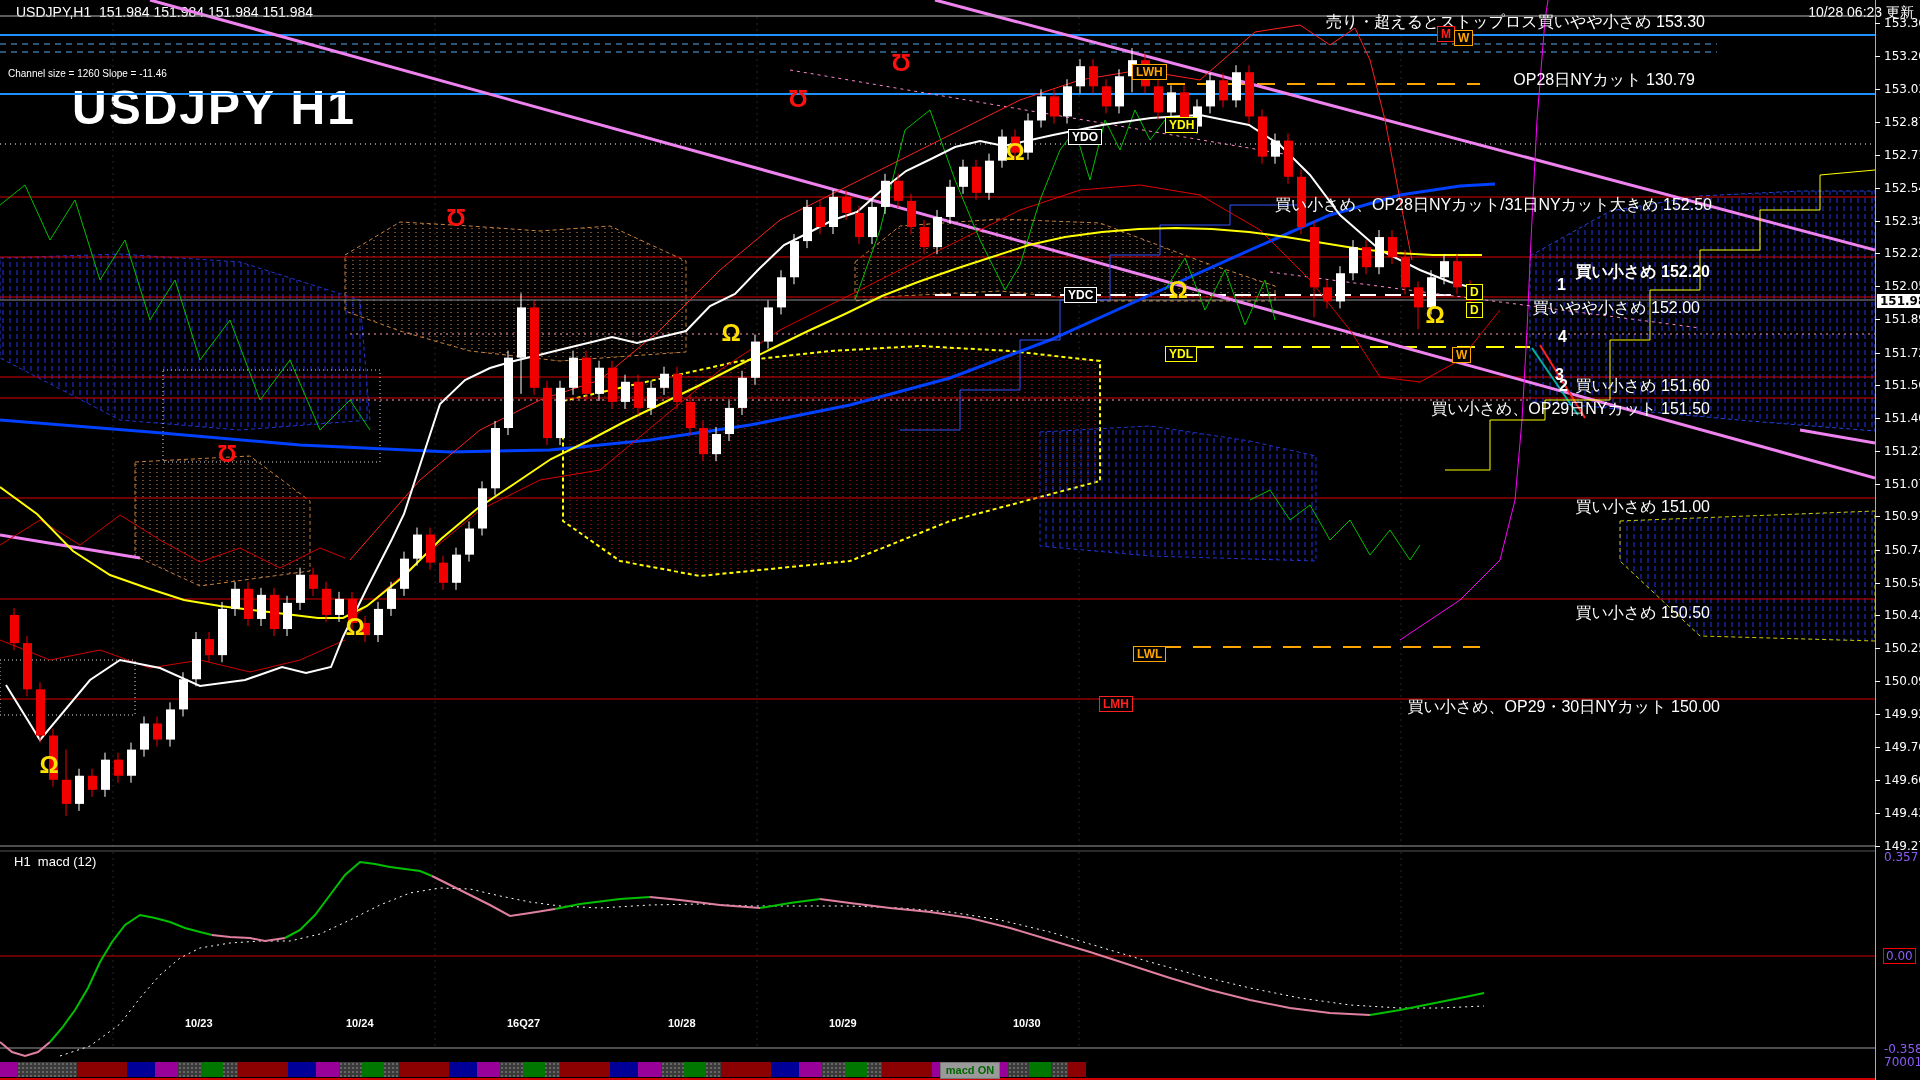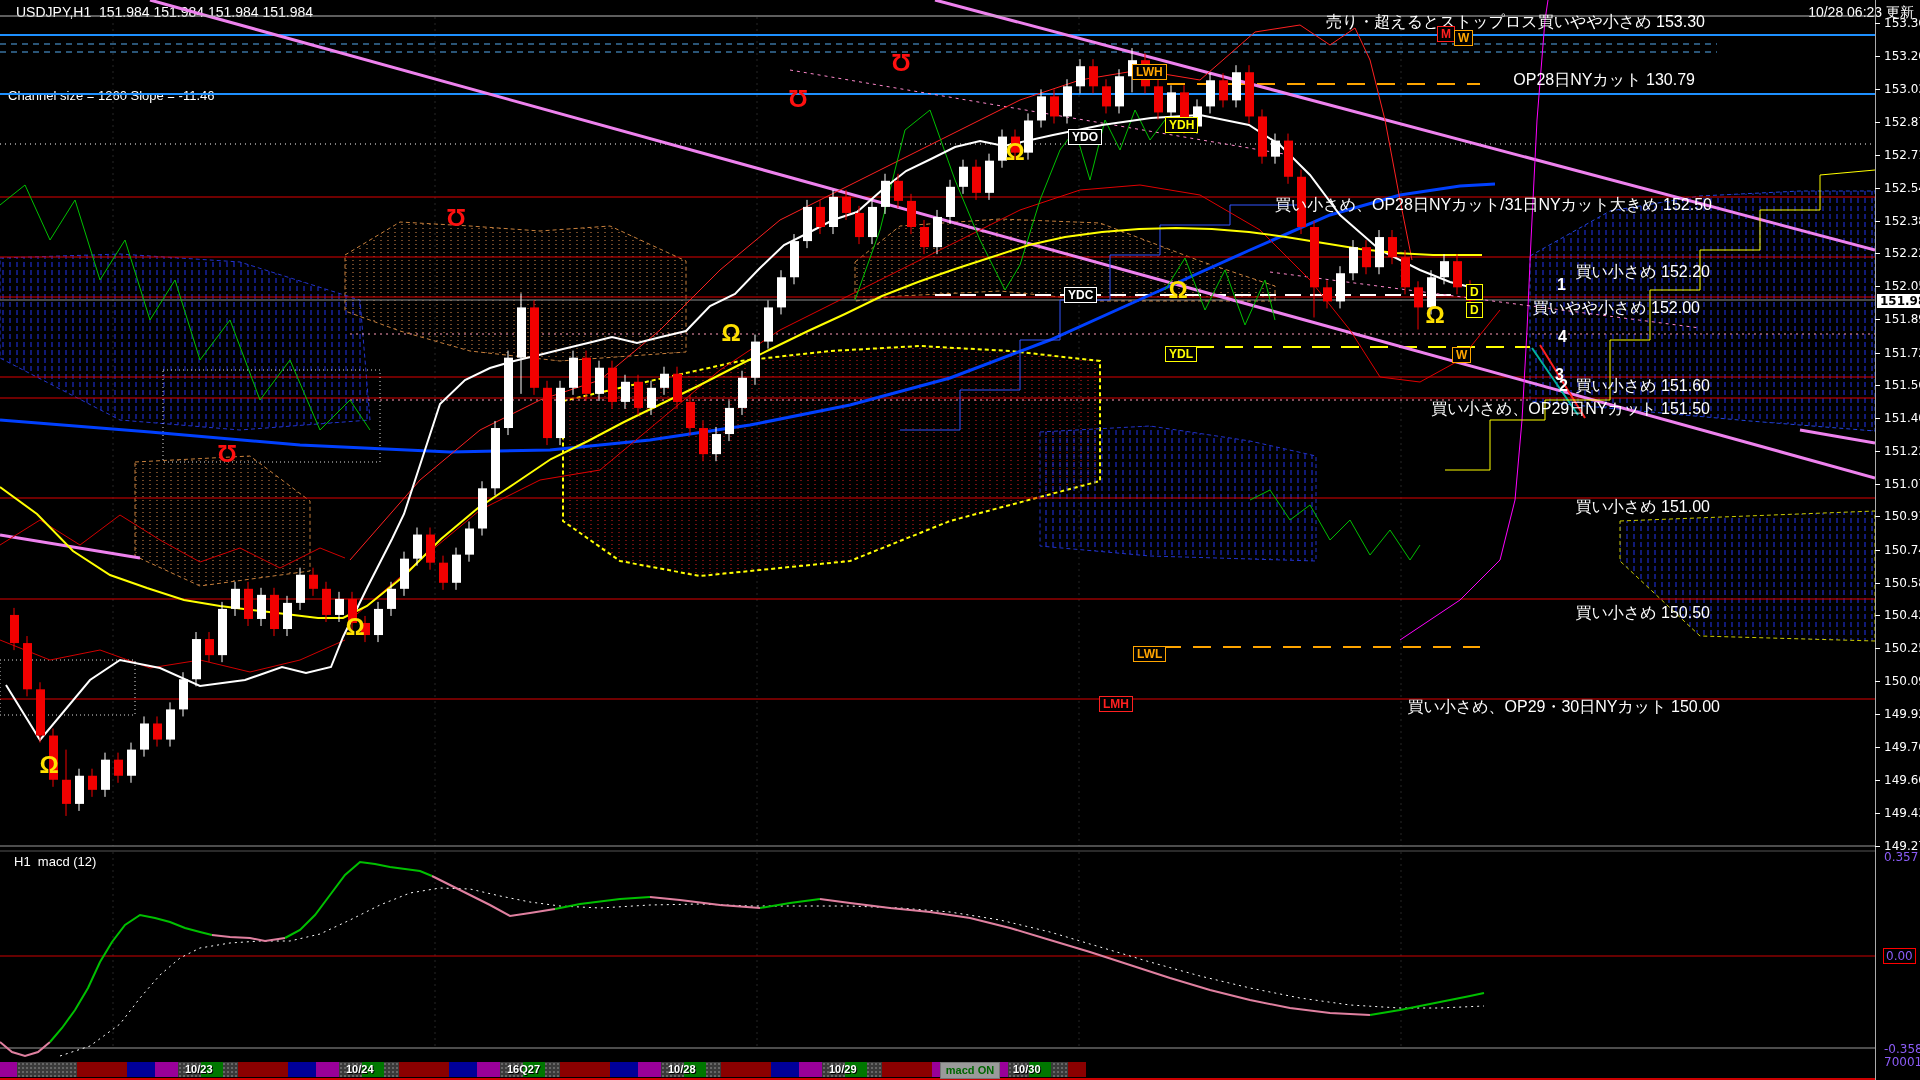--- a/index.html
+++ b/index.html
@@ -3,49 +3,50 @@
 <meta charset="utf-8">
 <style>
   html,body{margin:0;padding:0;background:#000;width:1920px;height:1080px;overflow:hidden;
     font-family:"Liberation Sans","DejaVu Sans",sans-serif;}
   #stage{position:relative;width:1920px;height:1080px;background:#000;}
   .abs{position:absolute;}
   .wtxt{color:#fff;white-space:pre;}
   .ohlc{left:16px;top:4px;font-size:14px;}
   .upd{top:4px;right:6px;font-size:14px;text-align:right;}
   .bigtitle{left:72px;top:80px;font-size:48px;font-weight:bold;letter-spacing:2px;}
-  .chantxt{left:8px;top:88px;font-size:13px;}
+  .chantxt{left:8px;top:68px;font-size:10px;}
   .macdlab{left:14px;top:854px;font-size:13px;}
   .anno{position:absolute;color:#fff;font-size:16px;white-space:pre;transform:translateY(-50%);}
   .axis-label{position:absolute;color:#fff;font-size:12px;left:1884px;transform:translateY(-50%);
     font-family:"DejaVu Sans",sans-serif;}
   .tick{position:absolute;left:1875px;width:5px;height:1px;background:#fff;}
   .curprice{position:absolute;left:1877px;background:#fff;color:#000;font-size:12px;font-weight:bold;
     padding:0 3px;transform:translateY(-50%);font-family:"DejaVu Sans",sans-serif;}
   .macdval{position:absolute;color:#8b5cf6;font-size:12px;left:1884px;transform:translateY(-50%);
     font-family:"DejaVu Sans",sans-serif;}
   .macdzero{outline:1px solid #f00;padding:0 2px;}
   .sess{position:absolute;top:1062px;height:15px;}
-  .sess-date{position:absolute;top:1062px;height:15px;color:#fff;font-size:11px;font-weight:bold;
+  .sess-date{position:absolute;top:1016px;height:15px;color:#fff;font-size:11px;font-weight:bold;
     line-height:15px;text-shadow:1px 1px 0 #000;}
   .sess-green{position:absolute;top:1062px;height:15px;background:#007700;}
   .macd-on{position:absolute;top:1062px;height:15px;background:#9a9a9a;color:#006600;font-size:11px;
     font-weight:bold;line-height:15px;text-align:center;border:1px solid #777;}
   .num-mark{position:absolute;color:#fff;font-size:16px;font-weight:bold;}
   .boxlab{position:absolute;background:#000;font-size:12px;font-weight:bold;padding:0 3px;line-height:14px;}
   .omega{position:absolute;font-size:24px;font-weight:bold;transform:translate(-50%,-50%);}
   .omega.up{transform:translate(-50%,-50%) rotate(180deg);}
   svg{position:absolute;left:0;top:0;}
 </style>
 </head>
 <body>
 <div id="stage">
 
 <div class="abs wtxt ohlc">USDJPY,H1  151.984 151.984 151.984 151.984</div>
 <div class="abs wtxt upd">10/28 06:23 更新</div>
+<div class="abs wtxt bigtitle">USDJPY H1</div>
 <div class="abs wtxt chantxt">Channel size = 1260 Slope = -11.46</div>
 <div class="abs wtxt macdlab">H1  macd (12)</div>
 
 <div id="mainsvgwrap">
       <svg width="1875" height="1080">
         <defs>
           <pattern id="hatchB" width="7" height="8" patternUnits="userSpaceOnUse">
             <line x1="3" y1="0" x2="3" y2="8" stroke="#2233ee" stroke-width="1" stroke-dasharray="3,3"></line>
           </pattern>
           <pattern id="hatchO" width="7" height="8" patternUnits="userSpaceOnUse">
@@ -410,21 +411,21 @@
       <div class="curprice" style="top: 300.581px;">151.984</div>
       <div class="macdval" style="top: 857px;">0.357</div>
       <div class="macdval macdzero" style="top: 956px;">0.00</div>
       <div class="macdval" style="top: 1049px;">-0.358</div>
       <div class="macdval" style="top: 1062px;">70001</div>
     </div>
 <div id="annowrap">
       <div class="anno" style="right: 215px; top: 22px;">売り・超えるとストップロス買いやや小さめ 153.30</div>
       <div class="anno" style="right: 225px; top: 80px;">OP28日NYカット 130.79</div>
       <div class="anno" style="right: 208px; top: 205px;">買い小さめ、OP28日NYカット/31日NYカット大きめ 152.50</div>
-      <div class="anno" style="right: 210px; top: 272px;">買い小さめ 152.20</div>
+      <div class="anno" style="right: 210px; top: 272px; font-weight: bold;">買い小さめ 152.20</div>
       <div class="anno" style="right: 220px; top: 308px;">買いやや小さめ 152.00</div>
       <div class="anno" style="right: 210px; top: 386px;">買い小さめ 151.60</div>
       <div class="anno" style="right: 210px; top: 409px;">買い小さめ、OP29日NYカット 151.50</div>
       <div class="anno" style="right: 210px; top: 507px;">買い小さめ 151.00</div>
       <div class="anno" style="right: 210px; top: 613px;">買い小さめ 150.50</div>
       <div class="anno" style="right: 200px; top: 707px; margin-left: 11px;">買い小さめ、OP29・30日NYカット 150.00</div>
       <div class="boxlab" style="left: 1437px; top: 26px; border: 1px solid rgb(255, 32, 32); color: rgb(255, 32, 32);">M</div>
       <div class="boxlab" style="left: 1454px; top: 30px; border: 1px solid rgb(255, 165, 0); color: rgb(255, 165, 0);">W</div>
       <div class="boxlab" style="left: 1132px; top: 64px; border: 1px solid rgb(255, 165, 0); color: rgb(255, 165, 0);">LWH</div>
       <div class="boxlab" style="left: 1165px; top: 117px; border: 1px solid rgb(255, 255, 0); color: rgb(255, 255, 0);">YDH</div>

